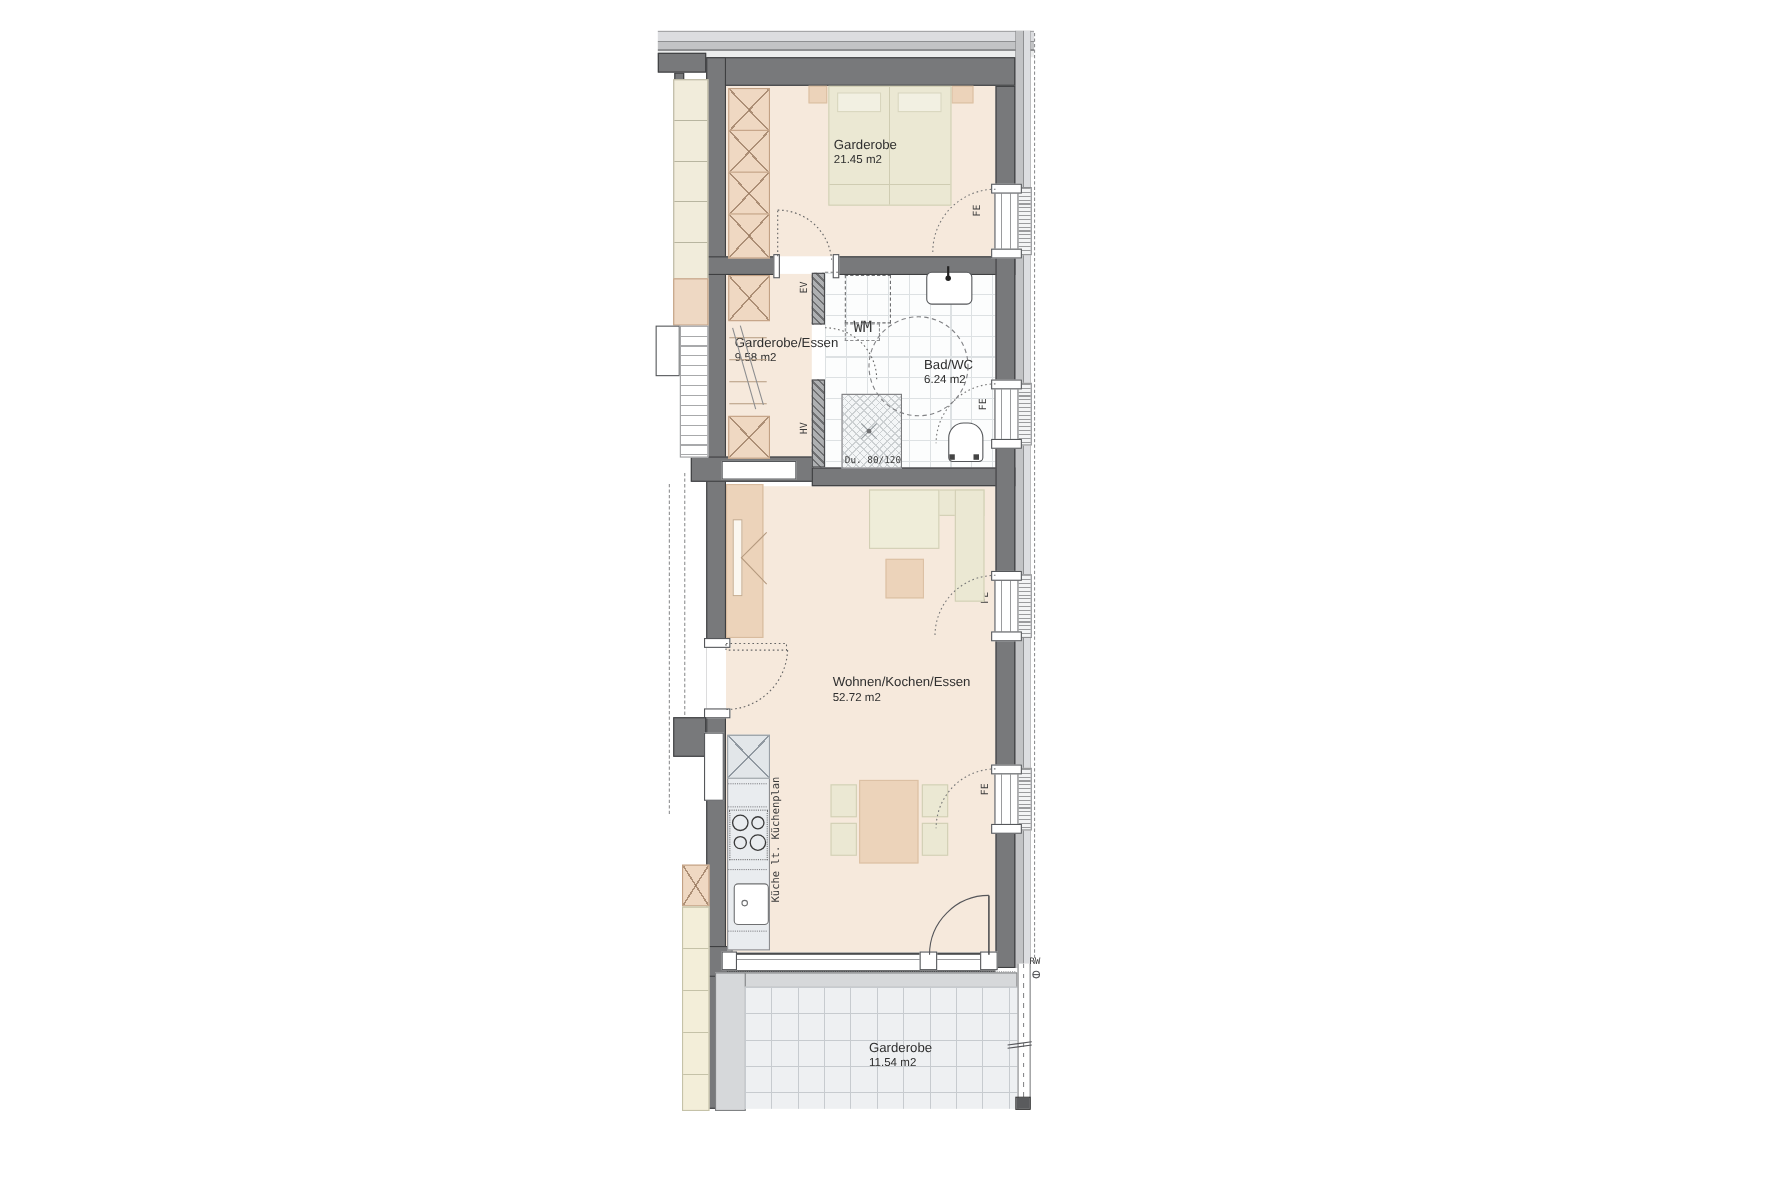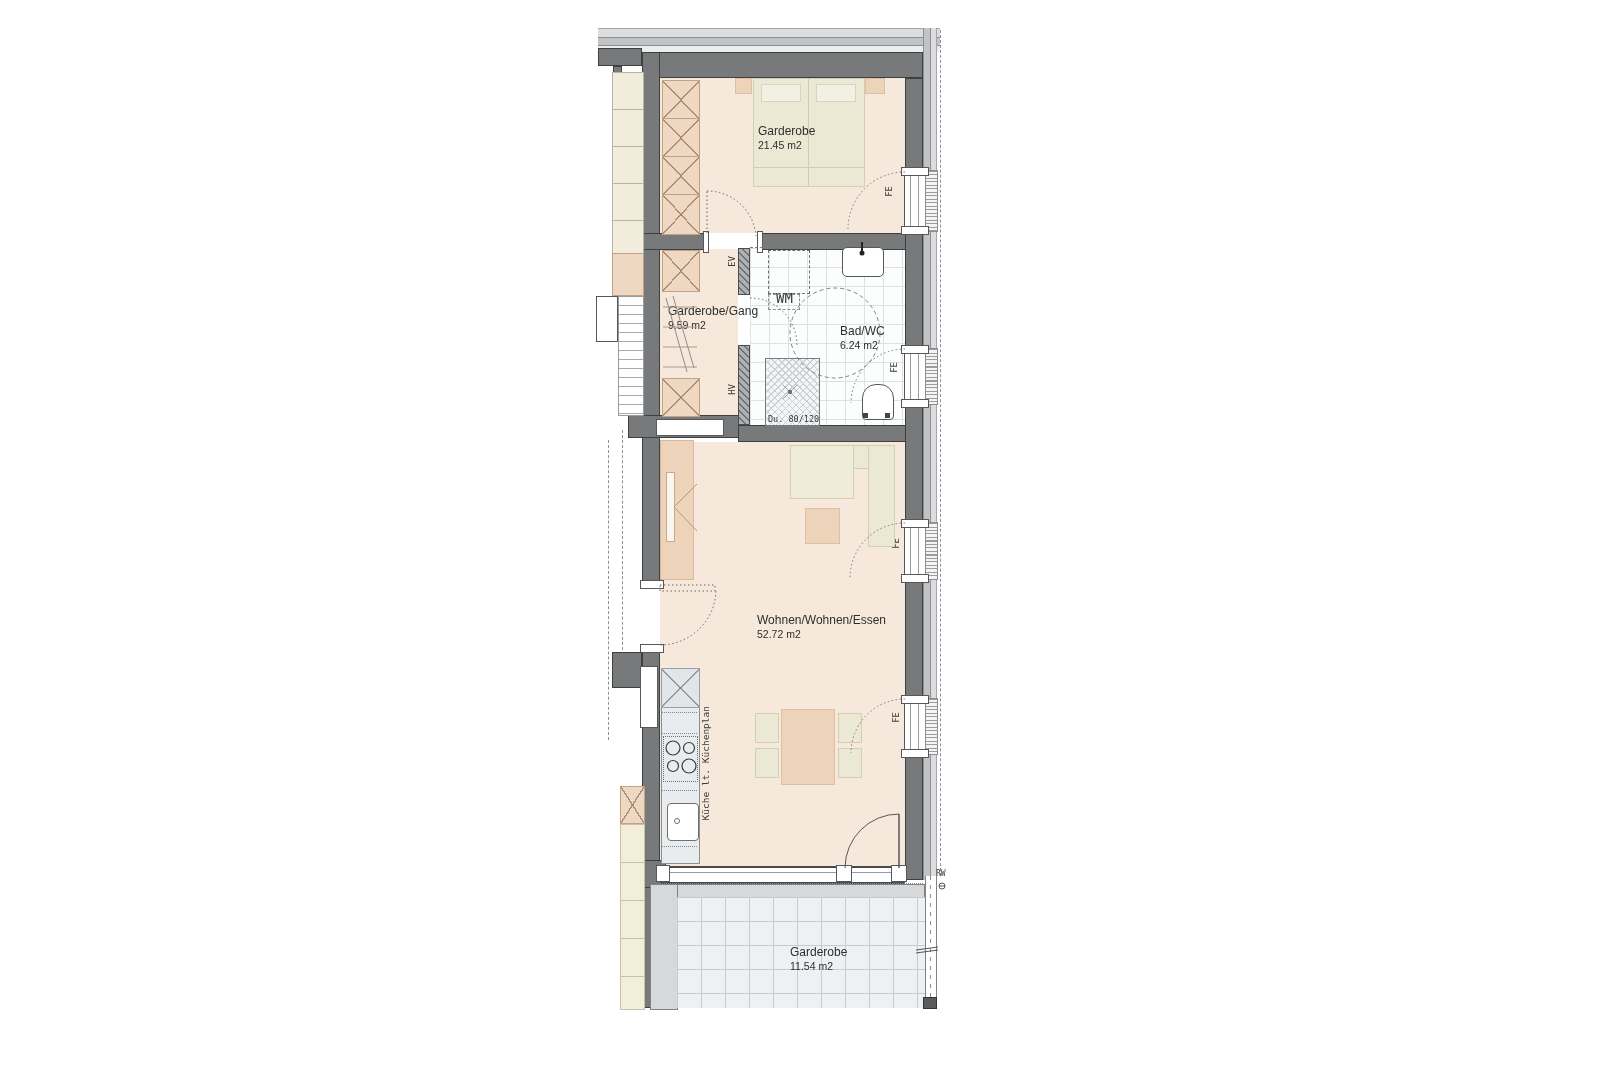--- a/index.html
+++ b/index.html
@@ -125,22 +125,22 @@
   <div class="abs" style="left:816px;top:84px;width:38px;height:16px;background:#f2f0e2;border:1px solid #d8d5bd;"></div>
 
   <div class="room-label" style="left:758px;top:125px;">
     <div class="rname">Garderobe</div>
     <div class="rarea">21.45 m2</div>
   </div>
 
   <div class="xsq" style="left:662px;top:250px;width:36px;height:40px;"></div>
   <div class="xsq" style="left:662px;top:378px;width:36px;height:37px;"></div>
   <div class="room-label" style="left:668px;top:305px;">
-    <div class="rname">Garderobe/Gang</div>
-    <div class="rarea">9.59 m2</div>
+    <div class="rname">Garderobe/Essen</div>
+    <div class="rarea">9.58 m2</div>
   </div>
 
   <div class="abs" style="left:768px;top:250px;width:40px;height:42px;border:1.5px dashed #6e6f71;"></div>
   <div class="mono" style="position:absolute;left:776px;top:278px;font-size:14px;margin-top:12px;">WM</div>
   <div class="abs" style="left:768px;top:294px;width:30px;height:14px;border:1px dashed #8e8f91;"></div>
 
   <div class="abs" style="left:842px;top:247px;width:40px;height:28px;background:#fff;border:1.2px solid #55575a;border-radius:5px;"></div>
 
   <div class="abs" style="left:765px;top:358px;width:53px;height:66px;border:1px solid #7a7b7d;background-color:#f4f6f7;
               background-image:repeating-linear-gradient(45deg,#ccd0d2 0 1px,transparent 1px 5px),
@@ -159,21 +159,21 @@
 
   <div class="furn-tan" style="left:660px;top:440px;width:32px;height:138px;border-color:#d8bb9e;"></div>
   <div class="abs" style="left:666px;top:472px;width:7px;height:68px;background:#fbf7f0;border:1px solid #c6ab8e;"></div>
 
   <div class="furn-beige" style="left:790px;top:445px;width:103px;height:22px;"></div>
   <div class="furn-beige" style="left:868px;top:445px;width:25px;height:100px;"></div>
   <div class="furn-beige" style="left:790px;top:445px;width:62px;height:52px;background:#efedd9;"></div>
   <div class="furn-tan" style="left:805px;top:508px;width:33px;height:34px;"></div>
 
   <div class="room-label" style="left:757px;top:614px;">
-    <div class="rname">Wohnen/Wohnen/Essen</div>
+    <div class="rname">Wohnen/Kochen/Essen</div>
     <div class="rarea">52.72 m2</div>
   </div>
 
   <div class="abs" style="left:661px;top:668px;width:37px;height:194px;background:#e9ecef;border:1px solid #8d8e90;"></div>
   <div class="xsq-gray" style="left:661px;top:668px;width:37px;height:38px;"></div>
   <div class="abs" style="left:662px;top:712px;width:35px;height:0;border-top:1px dotted #85868a;"></div>
   <div class="abs" style="left:662px;top:733px;width:35px;height:0;border-top:1px dotted #85868a;"></div>
   <div class="abs" style="left:663px;top:736px;width:33px;height:44px;border:1px dotted #6f7072;"></div>
   <div class="abs" style="left:662px;top:790px;width:35px;height:0;border-top:1px dotted #85868a;"></div>
   <div class="abs" style="left:667px;top:803px;width:30px;height:36px;background:#fff;border:1px solid #6f7072;border-radius:4px;"></div>

